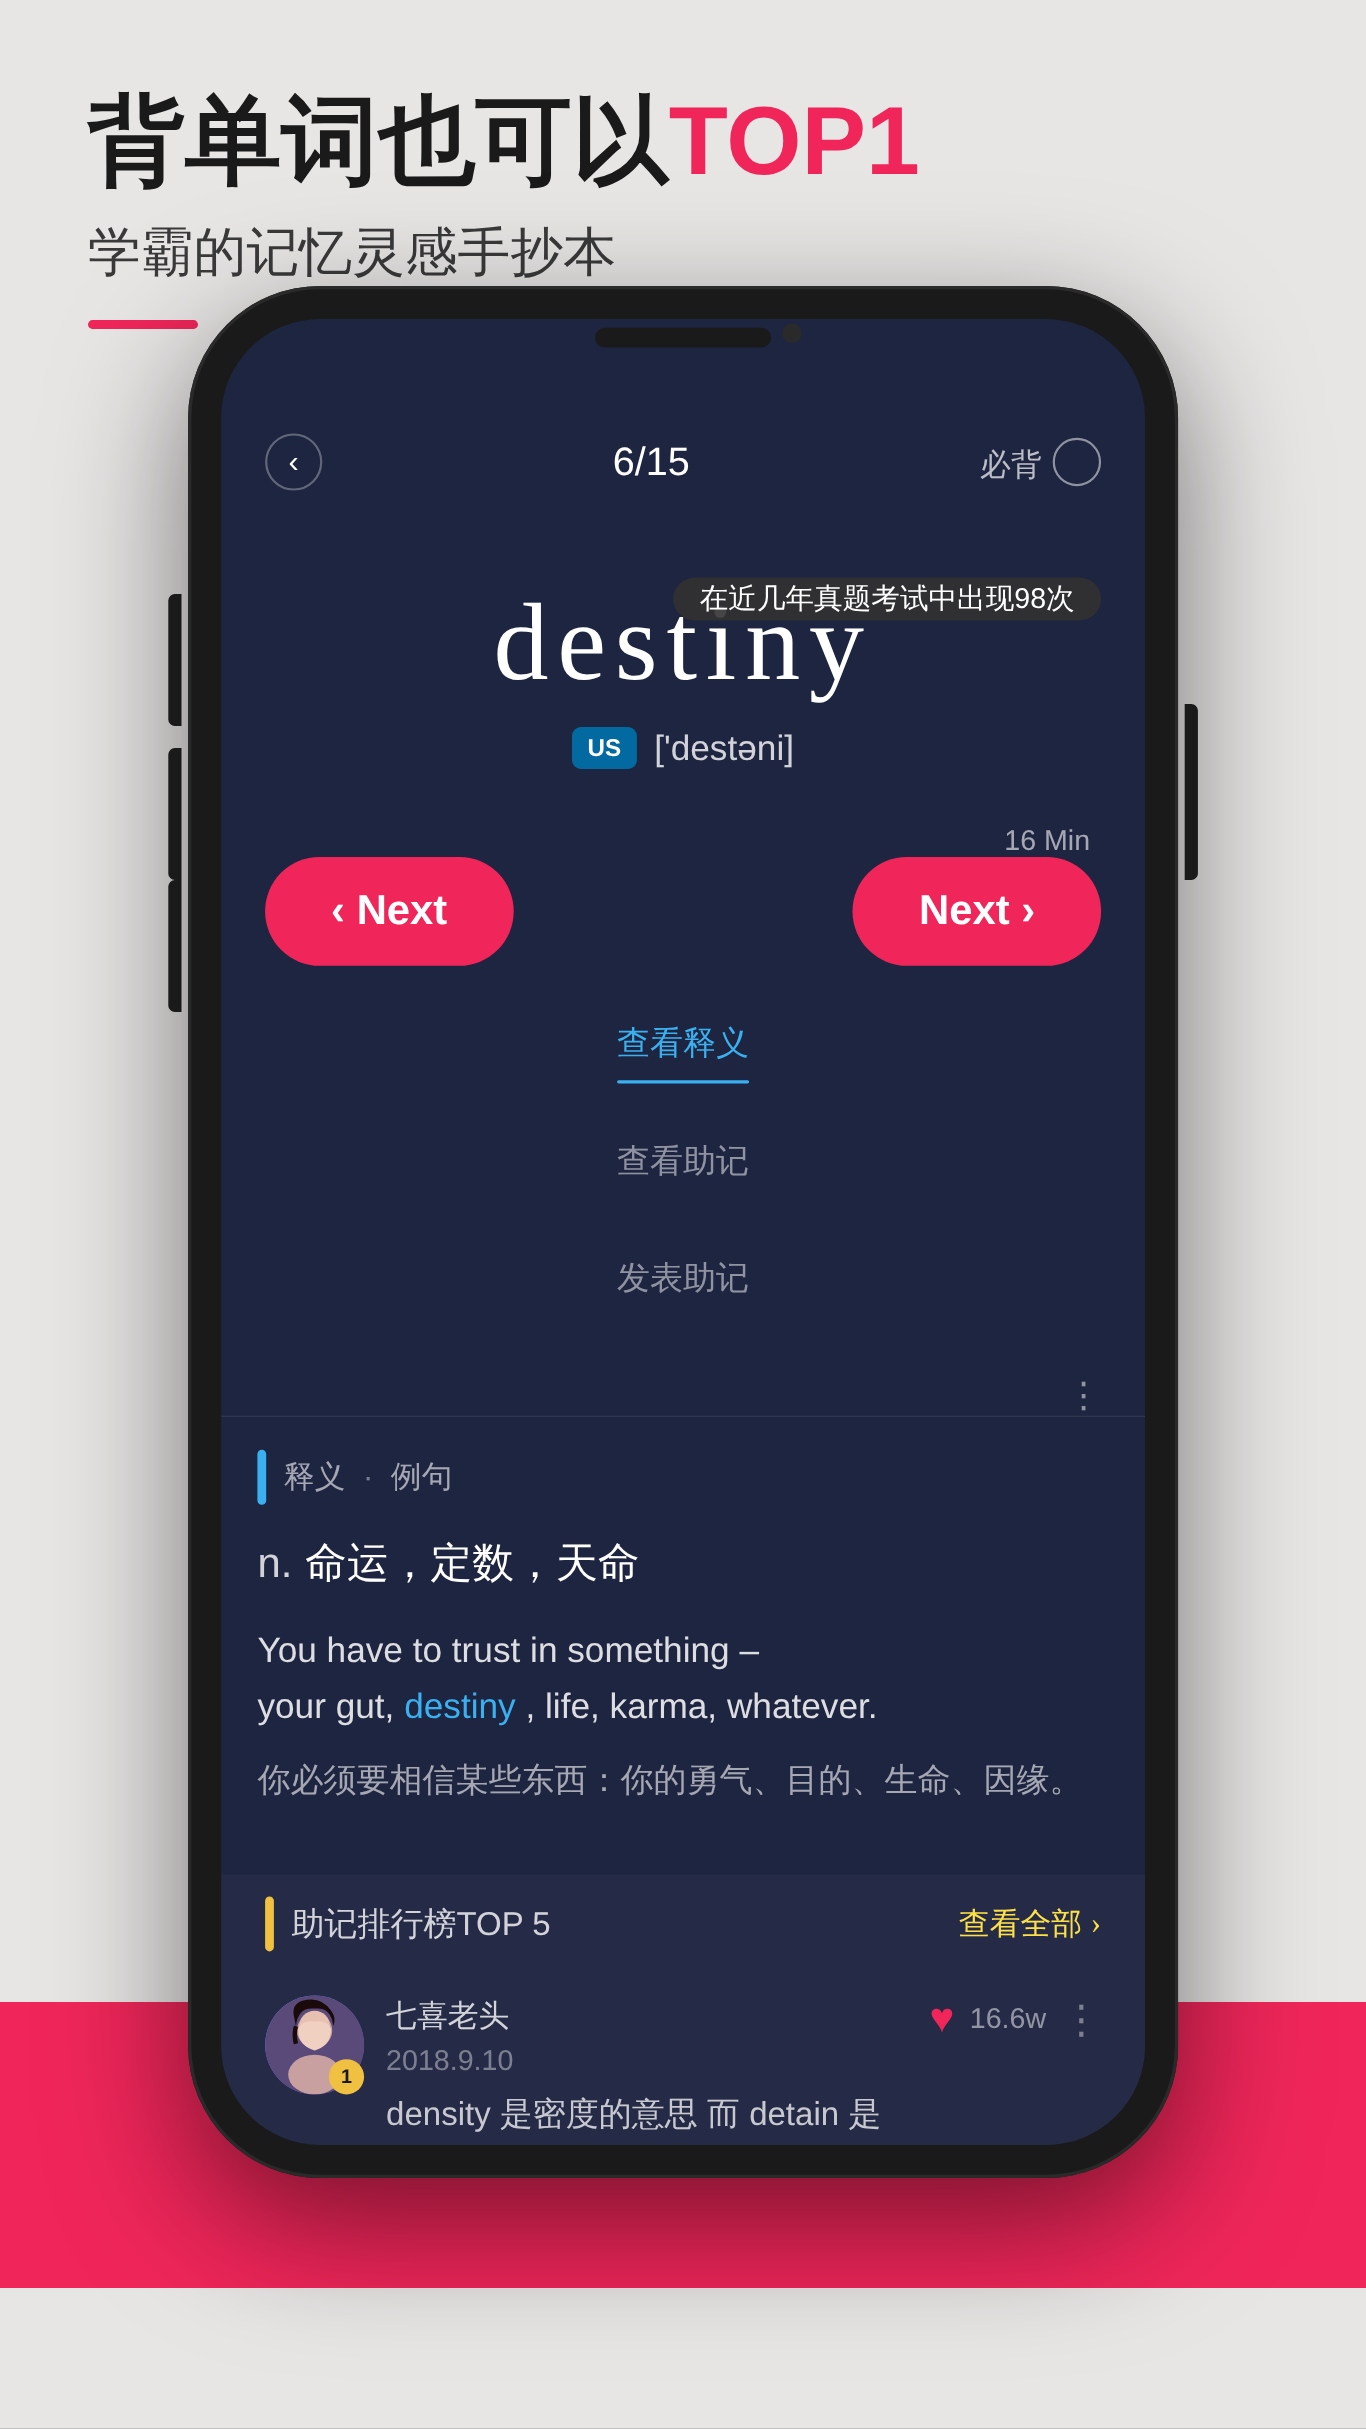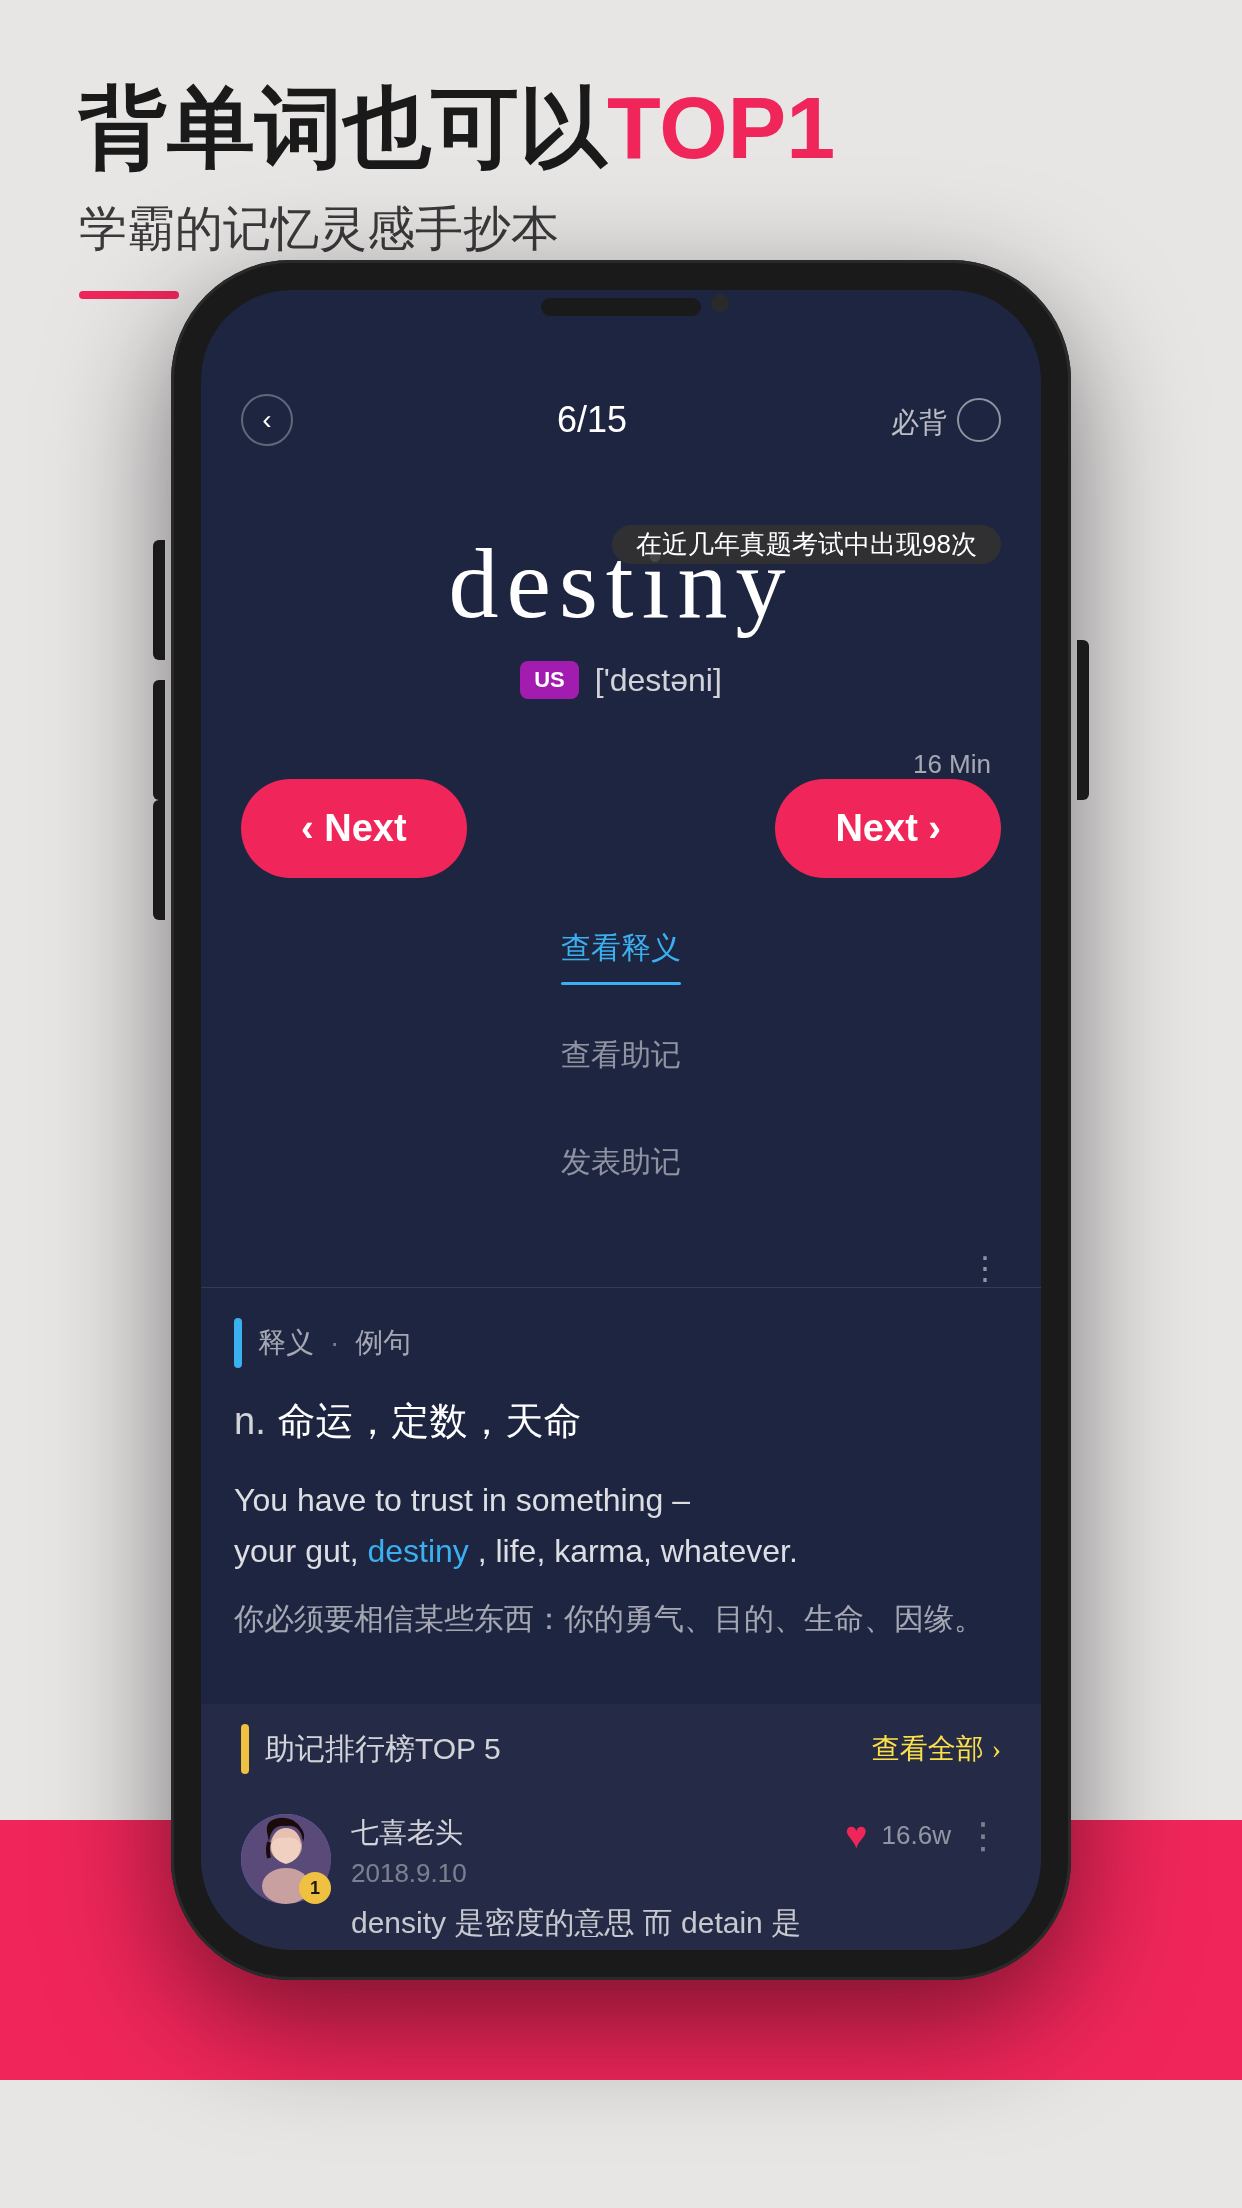--- a/index.html
+++ b/index.html
@@ -11,22 +11,21 @@
       overflow: hidden;
       position: relative;
     }
 
     
     .top-section {
       position: absolute;
       top: 0; left: 0; right: 0;
       height: 340px;
       background-color: #e8e5e5;
-      padding: 80px 80px 0 56px;
-      margin-left: 23px;
+      padding: 80px 80px 0 80px;
     }
 
     .main-title {
       font-size: 88px;
       font-weight: 700;
       color: #1a1a1a;
       line-height: 1.1;
       display: flex;
       align-items: center;
       gap: 0;
@@ -210,21 +209,21 @@
 
     .word-pronunciation {
       display: flex;
       align-items: center;
       justify-content: center;
       gap: 16px;
       margin-top: 20px;
     }
 
     .us-badge {
-      background: #a21caf;
+      background: #0369a1;
       color: white;
       font-size: 22px;
       padding: 6px 14px;
       border-radius: 8px;
       font-weight: 600;
     }
 
     .phonetic {
       color: rgba(255,255,255,0.8);
       font-size: 32px;

